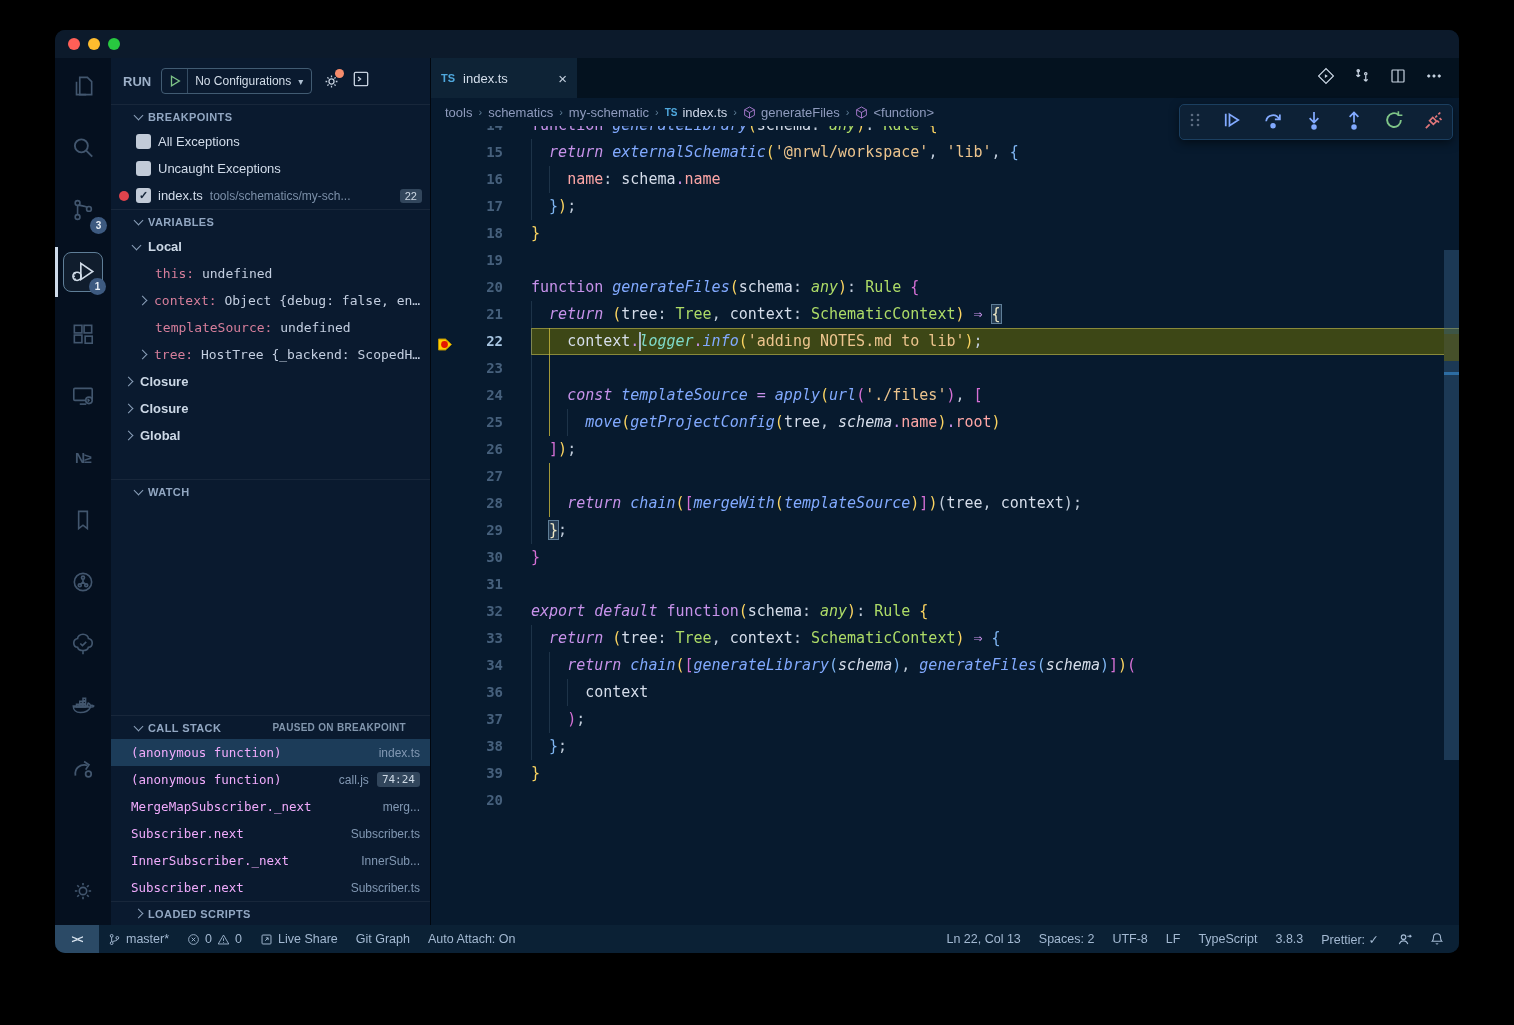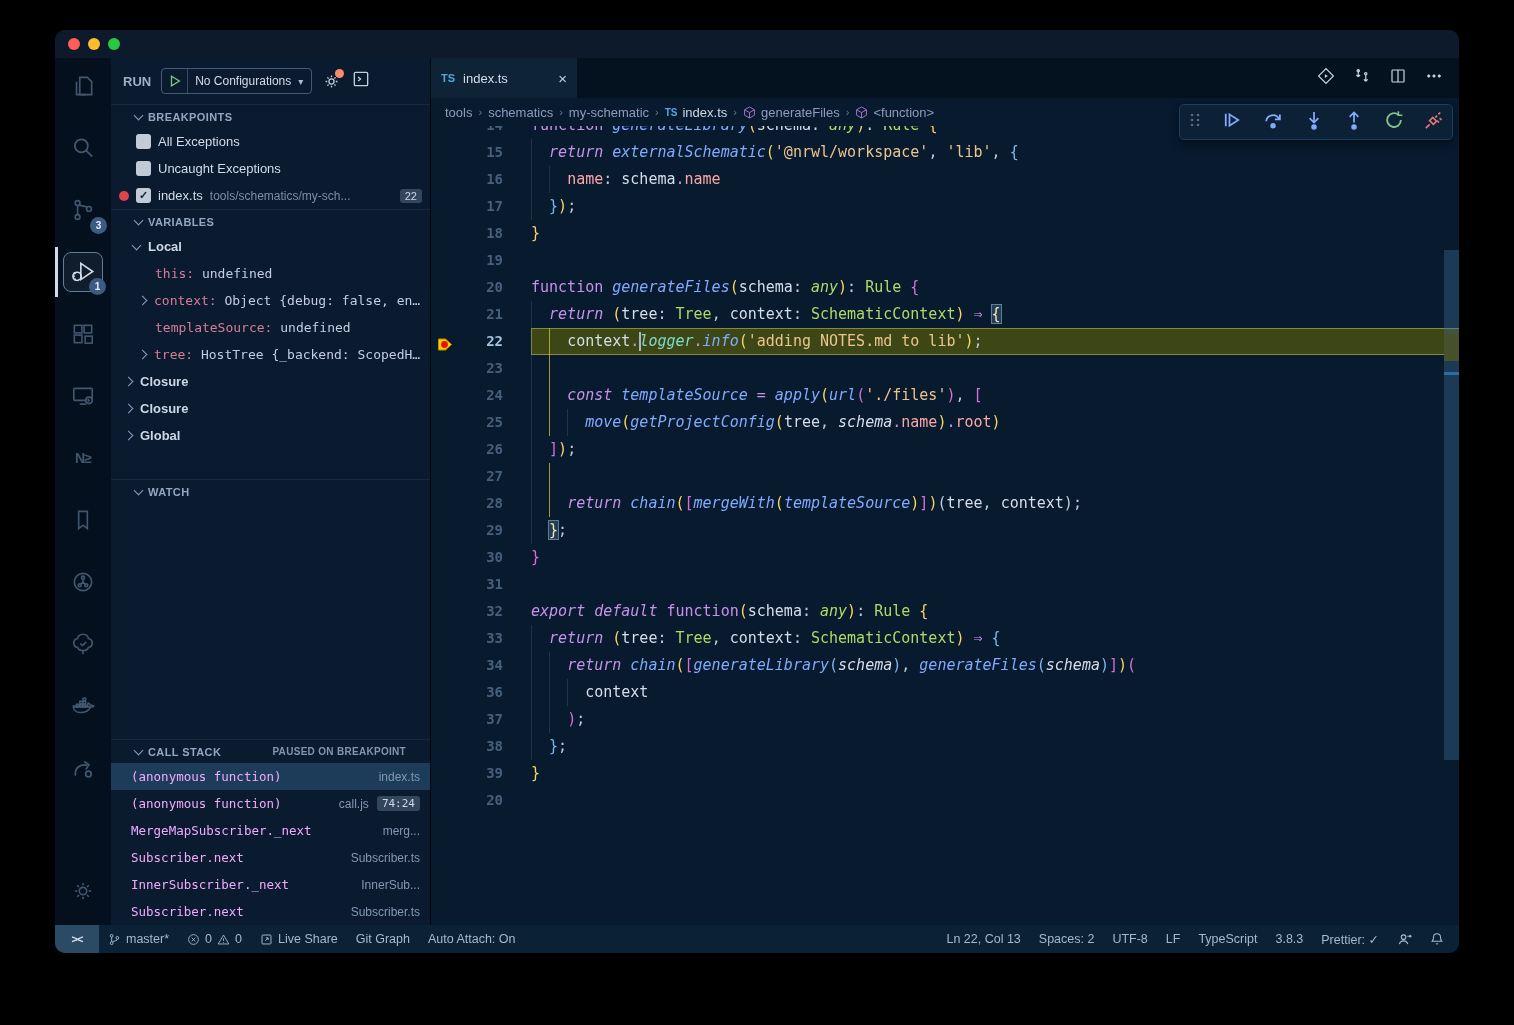--- a/index.html
+++ b/index.html
@@ -379,20 +379,24 @@
             <div class="cs-row">
               <span class="cs-fn">InnerSubscriber._next</span>
               <span class="cs-file">InnerSub...</span>
             </div>
             <div class="cs-row">
               <span class="cs-fn">Subscriber.next</span>
               <span class="cs-file">Subscriber.ts</span>
             </div>
           </div>
 
+        <div class="sec-h">
+          <span class="chev right"></span>
+          <span>LOADED SCRIPTS</span>
+        </div>
       </div>
 
       <div class="editor-col">
         <div class="tabbar">
           <div class="tab">
             <span class="tab-ts">TS</span>
             <span class="tab-label">index.ts</span>
             <span class="tab-close">×</span>
           </div>
           <div class="editor-actions">

